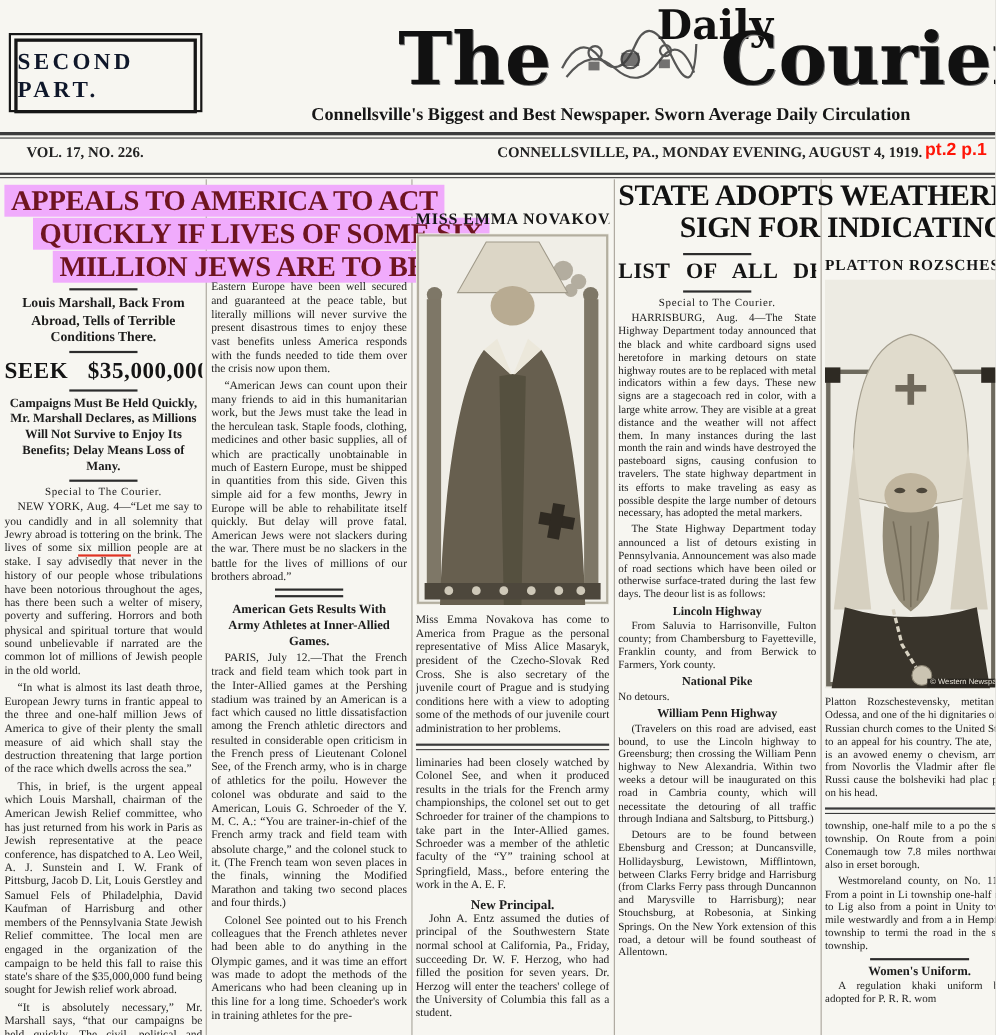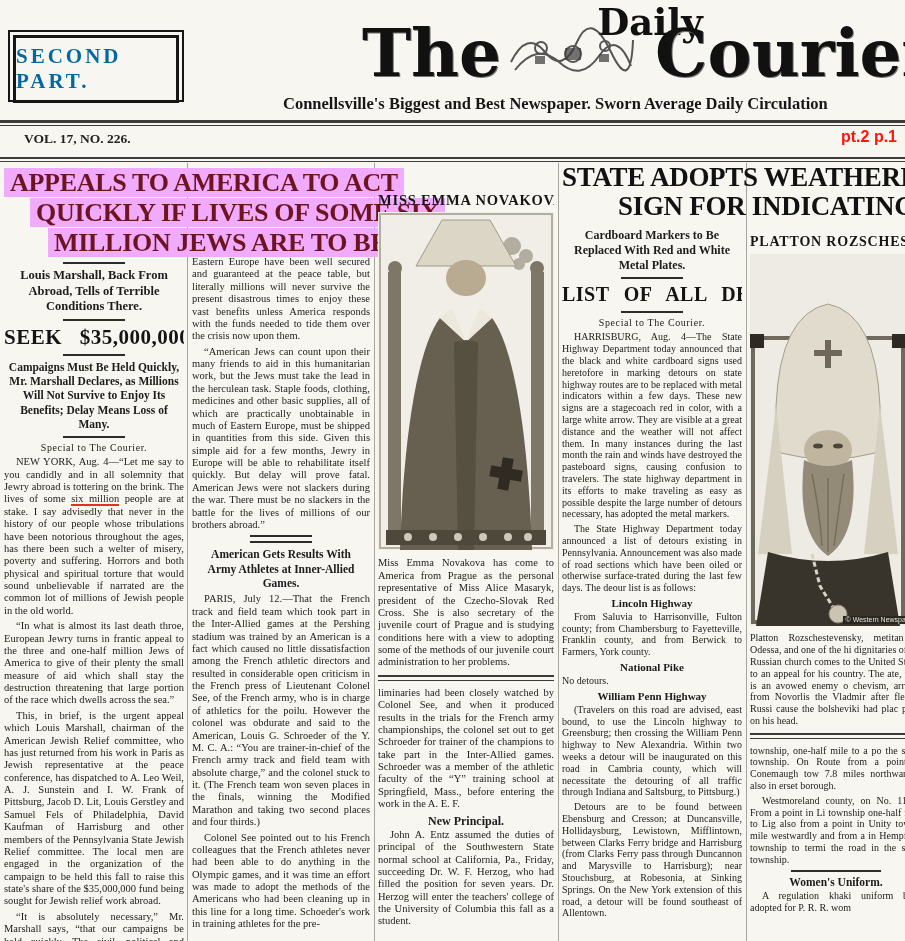--- a/index.html
+++ b/index.html
@@ -6,21 +6,21 @@
   .page{
     position:relative;width:905px;height:941px;margin:0 auto;
     background:#f7f6f1;overflow:hidden;
     font-family:"Liberation Serif",serif;color:#1c1c1c;
   }
   .abs{position:absolute;}
 
   
   .second-part{left:8px;top:30px;width:176px;height:72px;border:2px solid #161616;padding:3px;box-sizing:border-box;}
   .second-part .inner{border:3px solid #161616;height:100%;display:flex;align-items:center;justify-content:center;
-    font-weight:bold;font-size:21px;letter-spacing:3px;color:#0369a1;}
+    font-weight:bold;font-size:21px;letter-spacing:3px;color:#0f172a;}
   .mast-daily{left:545px;top:0;width:210px;text-align:center;font-family:"DejaVu Serif",serif;
     font-weight:bold;font-size:37px;color:#111;}
   .mast-main{left:350px;top:18px;display:flex;align-items:center;gap:6px;white-space:nowrap;}
   .mast-main .big{font-family:"DejaVu Serif",serif;font-weight:bold;font-size:66px;line-height:70px;color:#111;
     text-shadow:1px 1px 0 #777;margin-left:12px;}
   .tagline{left:283px;top:94px;width:640px;font-weight:bold;font-size:16.5px;color:#171717;white-space:nowrap;}
   .rule-a{left:0;top:120px;width:905px;border-top:3px solid #3c3c3c;border-bottom:1px solid #3c3c3c;height:2px;}
   .rule-b{left:0;top:157px;width:905px;border-top:2px solid #3c3c3c;border-bottom:1px solid #3c3c3c;height:2px;}
   .volume{left:24px;top:131px;font-size:13.5px;font-weight:bold;color:#222;}
   .dateline{left:452px;top:131px;font-size:13.5px;font-weight:bold;color:#222;white-space:nowrap;}
@@ -85,20 +85,21 @@
         </g>
       </svg>
     </span>
     <span class="big">Courier</span>
   </div>
 
   <div class="abs tagline">Connellsville's Biggest and Best Newspaper. Sworn Average Daily Circulation</div>
 
   <div class="abs rule-a"></div>
   <div class="abs volume">VOL. 17, NO. 226.</div>
+  <div class="abs dateline">CONNELLSVILLE, PA., MONDAY EVENING, AUGUST 4, 1919.</div>
   <div class="abs marker">pt.2 p.1</div>
   <div class="abs rule-b"></div>
 
   <div class="abs vrule" style="left:187px;"></div>
   <div class="abs vrule" style="left:374px;"></div>
   <div class="abs vrule" style="left:558px;"></div>
   <div class="abs vrule" style="left:746px;"></div>
 
   <div class="abs lead-headline">
     <div class="hl-line"><span>APPEALS TO AMERICA TO ACT</span></div>
@@ -176,21 +177,20 @@
     <div class="subhead" style="font-size:12px;">New Principal.</div>
     <p>John A. Entz assumed the duties of principal of the Southwestern State normal school at California, Pa., Friday, succeeding Dr. W. F. Herzog, who had filled the position for seven years. Dr. Herzog will enter the teachers' college of the University of Columbia this fall as a student.</p>
   </div>
 
   <div class="abs right-headline">
     <div>STATE ADOPTS WEATHERPROOF</div>
     <div class="l2">SIGN FOR INDICATING DETOUR</div>
   </div>
 
   <div class="abs col" style="left:562px;top:226px;width:180px;height:715px;overflow:hidden;font-size:10px;">
-    <div class="deck" style="font-size:12px;">Cardboard Markers to Be Replaced With Red and White Metal Plates.</div>
     <div class="sd"></div>
     <div class="bighead" style="font-size:20px;word-spacing:9px;">LIST OF ALL DETOURS</div>
     <div class="sd"></div>
     <div class="credit">Special to The Courier.</div>
     <p>HARRISBURG, Aug. 4—The State Highway Department today announced that the black and white cardboard signs used heretofore in marking detours on state highway routes are to be replaced with metal indicators within a few days. These new signs are a stagecoach red in color, with a large white arrow. They are visible at a great distance and the weather will not affect them. In many instances during the last month the rain and winds have destroyed the pasteboard signs, causing confusion to travelers. The state highway department in its efforts to make traveling as easy as possible despite the large number of detours necessary, has adopted the metal markers.</p>
     <p>The State Highway Department today announced a list of detours existing in Pennsylvania. Announcement was also made of road sections which have been oiled or otherwise surface-trated during the last few days. The deour list is as follows:</p>
     <div class="subhead">Lincoln Highway</div>
     <p>From Saluvia to Harrisonville, Fulton county; from Chambersburg to Fayetteville, Franklin county, and from Berwick to Farmers, York county.</p>
     <div class="subhead">National Pike</div>
     <p class="noind">No detours.</p>

